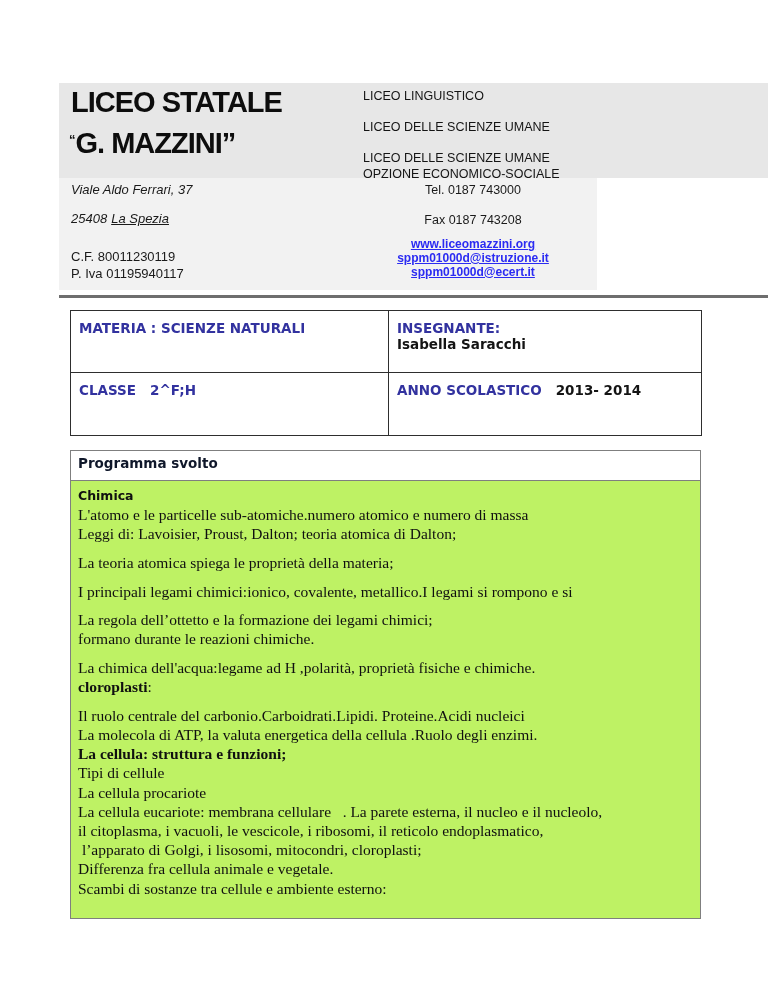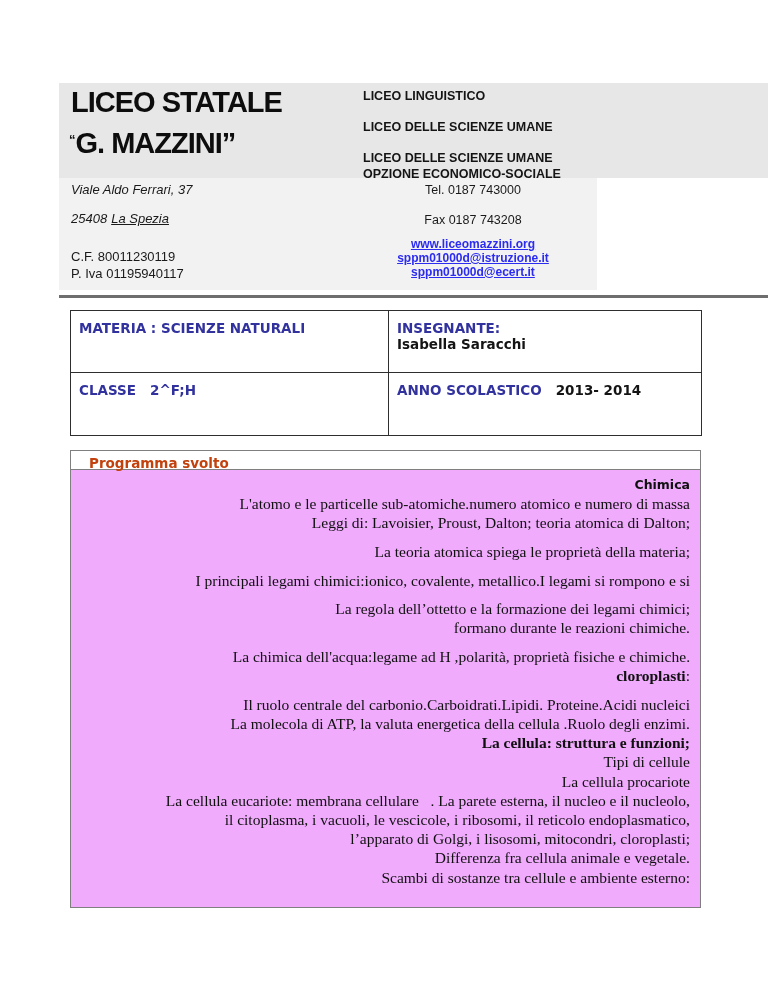--- a/index.html
+++ b/index.html
@@ -12,21 +12,21 @@
   .hdr-rule{position:absolute;left:59px;top:295px;width:709px;height:3px;background:#6e6e6e;}
 
   
   .title1{position:absolute;left:71px;top:87px;font-size:29px;font-weight:bold;
           letter-spacing:-1px;color:#0d0d0d;line-height:30px;}
   .title2{position:absolute;left:69px;top:125px;font-size:29px;font-weight:bold;
           letter-spacing:-1px;color:#0d0d0d;line-height:30px;text-align:right;}
   .tq{font-size:13px;vertical-align:9px;letter-spacing:0;}
 
   
-  .prog{position:absolute;left:363px;font-size:12.5px;font-weight:bold;color:#141414;line-height:16px;}
+  .prog{position:absolute;left:363px;font-size:12.5px;font-weight:normal;color:#141414;line-height:16px;}
   .prog.p1{top:88px;}
   .prog.p2{top:119px;}
   .prog.p3{top:150px;}
 
   
   .addr{position:absolute;left:71px;font-size:13px;color:#1a1a1a;}
   .addr.street{top:182px;font-style:italic;}
   .addr.zip{top:211px;font-style:italic;}
   .addr.zip .city{margin-left:4px;text-decoration:underline;}
   .addr.cf{top:249px;}
@@ -48,26 +48,26 @@
   td.c2{width:313px;}
   tr.r1 td{height:62px;}
   tr.r2 td{height:63px;}
   .blue{color:#32329f;}
   .blk{color:#141414;}
   .pre{white-space:pre-wrap;}
   .anno-val{margin-left:14px;}
 
   
   .program-box{position:absolute;left:70px;top:450px;width:631px;box-sizing:border-box;}
-  .program-title{box-sizing:border-box;height:20px;border:1.5px solid #7f7f7f;border-bottom:1px solid #7f7f7f;
-                 padding:4px 0 0 18px;font-family:"DejaVu Sans","Liberation Sans",sans-serif;
-                 font-size:13.5px;font-weight:bold;color:#c2410c;background:#ffffff;}
+  .program-title{box-sizing:border-box;height:31px;border:1.5px solid #7f7f7f;border-bottom:1px solid #7f7f7f;
+                 padding:4px 0 0 7px;font-family:"DejaVu Sans","Liberation Sans",sans-serif;
+                 font-size:13.5px;font-weight:bold;color:#0f172a;background:#ffffff;}
   .program-body{box-sizing:border-box;height:438px;border:1.5px solid #7f7f7f;border-top:none;
                 padding:5px 10px 0 7px;font-family:"Liberation Serif",serif;
-                font-size:15.5px;line-height:19.2px;color:#101010;background:#f0abfc;text-align:right;}
+                font-size:15.5px;line-height:19.2px;color:#101010;background:#bef264;}
   .ln{white-space:pre-wrap;}
   .ln.gap{margin-top:9.4px;}
   .ln.hsans{font-family:"DejaVu Sans","Liberation Sans",sans-serif;font-size:12.5px;font-weight:bold;}
   .b{font-weight:bold;}
 </style>
 </head>
 <body>
 
 <div class="page">
 

